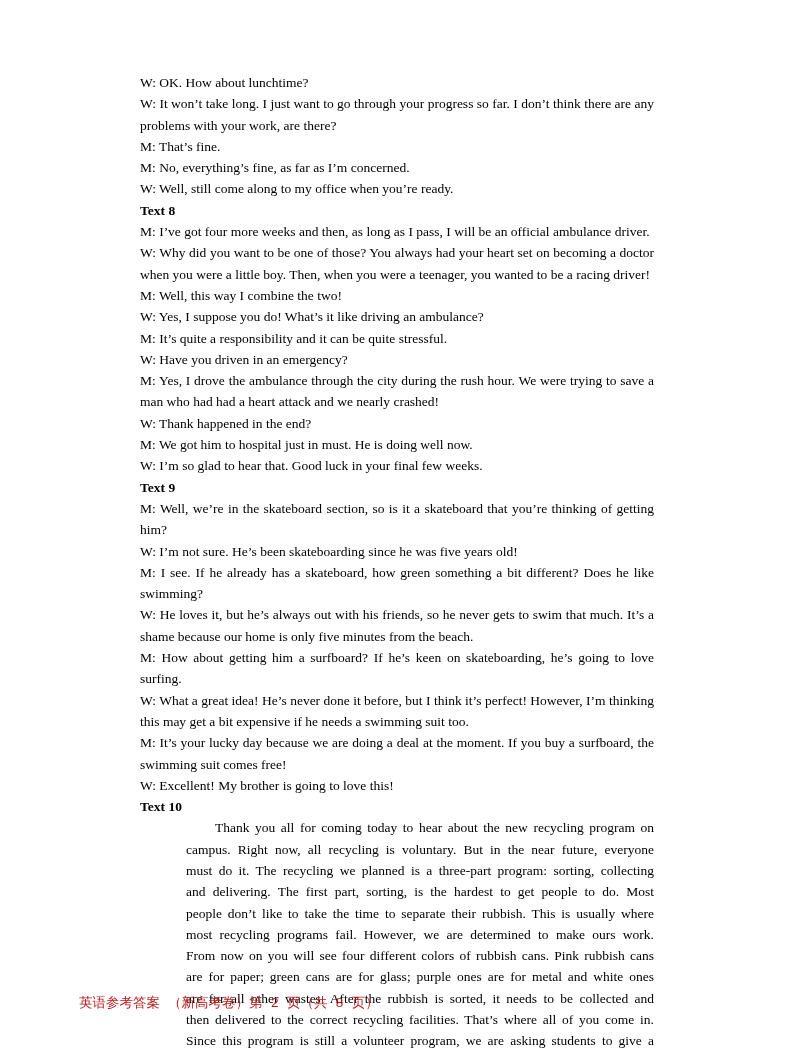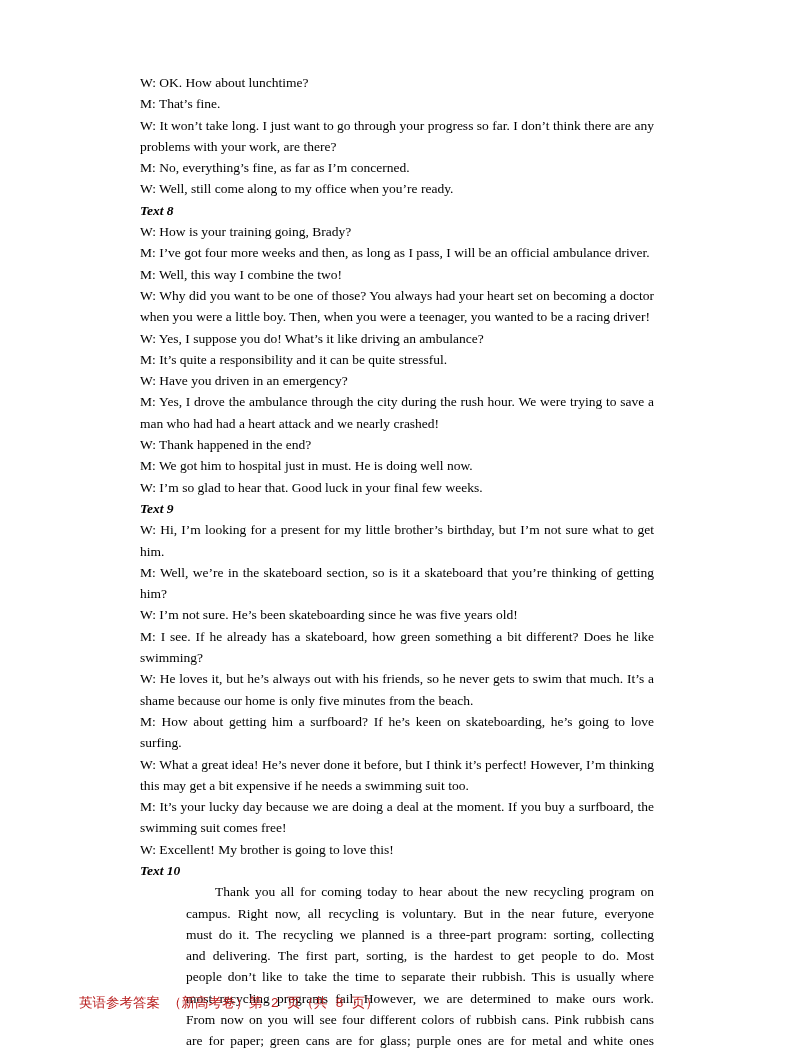--- a/index.html
+++ b/index.html
@@ -30,21 +30,20 @@
     margin: 0;
     padding: 0;
   }
   .dialogue {
     text-align: justify;
     text-justify: inter-word;
   }
   .heading {
     font-weight: bold;
     text-align: left;
-    font-style: italic;
   }
   .paragraph {
     text-align: justify;
     text-justify: inter-word;
     text-indent: 29px;
     word-spacing: 1.5px;
     margin-left: 46px;
   }
   .footer {
     position: absolute;
@@ -57,38 +56,36 @@
     font-family: Liberation Mono, monospace;
   }
 </style>
 </head>
 <body>
 
 <div class="page">
   <div class="content">
 
   <div class="block dialogue">W: OK. How about lunchtime?</div>
+      <div class="block dialogue">W: It won’t take long. I just want to go through your progress so far. I don’t think there are any problems with your work, are there?</div>
       <div class="block dialogue">M: That’s fine.</div>
-      <div class="block dialogue">W: It won’t take long. I just want to go through your progress so far. I don’t think there are any problems with your work, are there?</div>
       <div class="block dialogue">M: No, everything’s fine, as far as I’m concerned.</div>
       <div class="block dialogue">W: Well, still come along to my office when you’re ready.</div>
       <div class="block heading">Text 8</div>
-      <div class="block dialogue">W: How is your training going, Brady?</div>
       <div class="block dialogue">M: I’ve got four more weeks and then, as long as I pass, I will be an official ambulance driver.</div>
+      <div class="block dialogue">W: Why did you want to be one of those? You always had your heart set on becoming a doctor when you were a little boy. Then, when you were a teenager, you wanted to be a racing driver!</div>
       <div class="block dialogue">M: Well, this way I combine the two!</div>
-      <div class="block dialogue">W: Why did you want to be one of those? You always had your heart set on becoming a doctor when you were a little boy. Then, when you were a teenager, you wanted to be a racing driver!</div>
       <div class="block dialogue">W: Yes, I suppose you do! What’s it like driving an ambulance?</div>
       <div class="block dialogue">M: It’s quite a responsibility and it can be quite stressful.</div>
       <div class="block dialogue">W: Have you driven in an emergency?</div>
       <div class="block dialogue">M: Yes, I drove the ambulance through the city during the rush hour. We were trying to save a man who had had a heart attack and we nearly crashed!</div>
       <div class="block dialogue">W: Thank happened in the end?</div>
       <div class="block dialogue">M: We got him to hospital just in must. He is doing well now.</div>
       <div class="block dialogue">W: I’m so glad to hear that. Good luck in your final few weeks.</div>
       <div class="block heading">Text 9</div>
-      <div class="block dialogue">W: Hi, I’m looking for a present for my little brother’s birthday, but I’m not sure what to get him.</div>
       <div class="block dialogue">M: Well, we’re in the skateboard section, so is it a skateboard that you’re thinking of getting him?</div>
       <div class="block dialogue">W: I’m not sure. He’s been skateboarding since he was five years old!</div>
       <div class="block dialogue">M: I see. If he already has a skateboard, how green something a bit different? Does he like swimming?</div>
       <div class="block dialogue">W: He loves it, but he’s always out with his friends, so he never gets to swim that much. It’s a shame because our home is only five minutes from the beach.</div>
       <div class="block dialogue">M: How about getting him a surfboard? If he’s keen on skateboarding, he’s going to love surfing.</div>
       <div class="block dialogue">W: What a great idea! He’s never done it before, but I think it’s perfect! However, I’m thinking this may get a bit expensive if he needs a swimming suit too.</div>
       <div class="block dialogue">M: It’s your lucky day because we are doing a deal at the moment. If you buy a surfboard, the swimming suit comes free!</div>
       <div class="block dialogue">W: Excellent! My brother is going to love this!</div>
       <div class="block heading">Text 10</div>
       <div class="block paragraph">Thank you all for coming today to hear about the new recycling program on campus. Right now, all recycling is voluntary. But in the near future, everyone must do it. The recycling we planned is a three-part program: sorting, collecting and delivering. The first part, sorting, is the hardest to get people to do. Most people don’t like to take the time to separate their rubbish. This is usually where most recycling programs fail. However, we are determined to make ours work. From now on you will see four different colors of rubbish cans. Pink rubbish cans are for paper; green cans are for glass; purple ones are for metal and white ones are for all other wastes. After the rubbish is sorted, it needs to be collected and then delivered to the correct recycling facilities. That’s where all of you come in. Since this program is still a volunteer program, we are asking students to give a little of your time to the project, probably six hours per person each week. And again, your job will be to collect the sorted rubbish and take it to the different centers for each</div>

